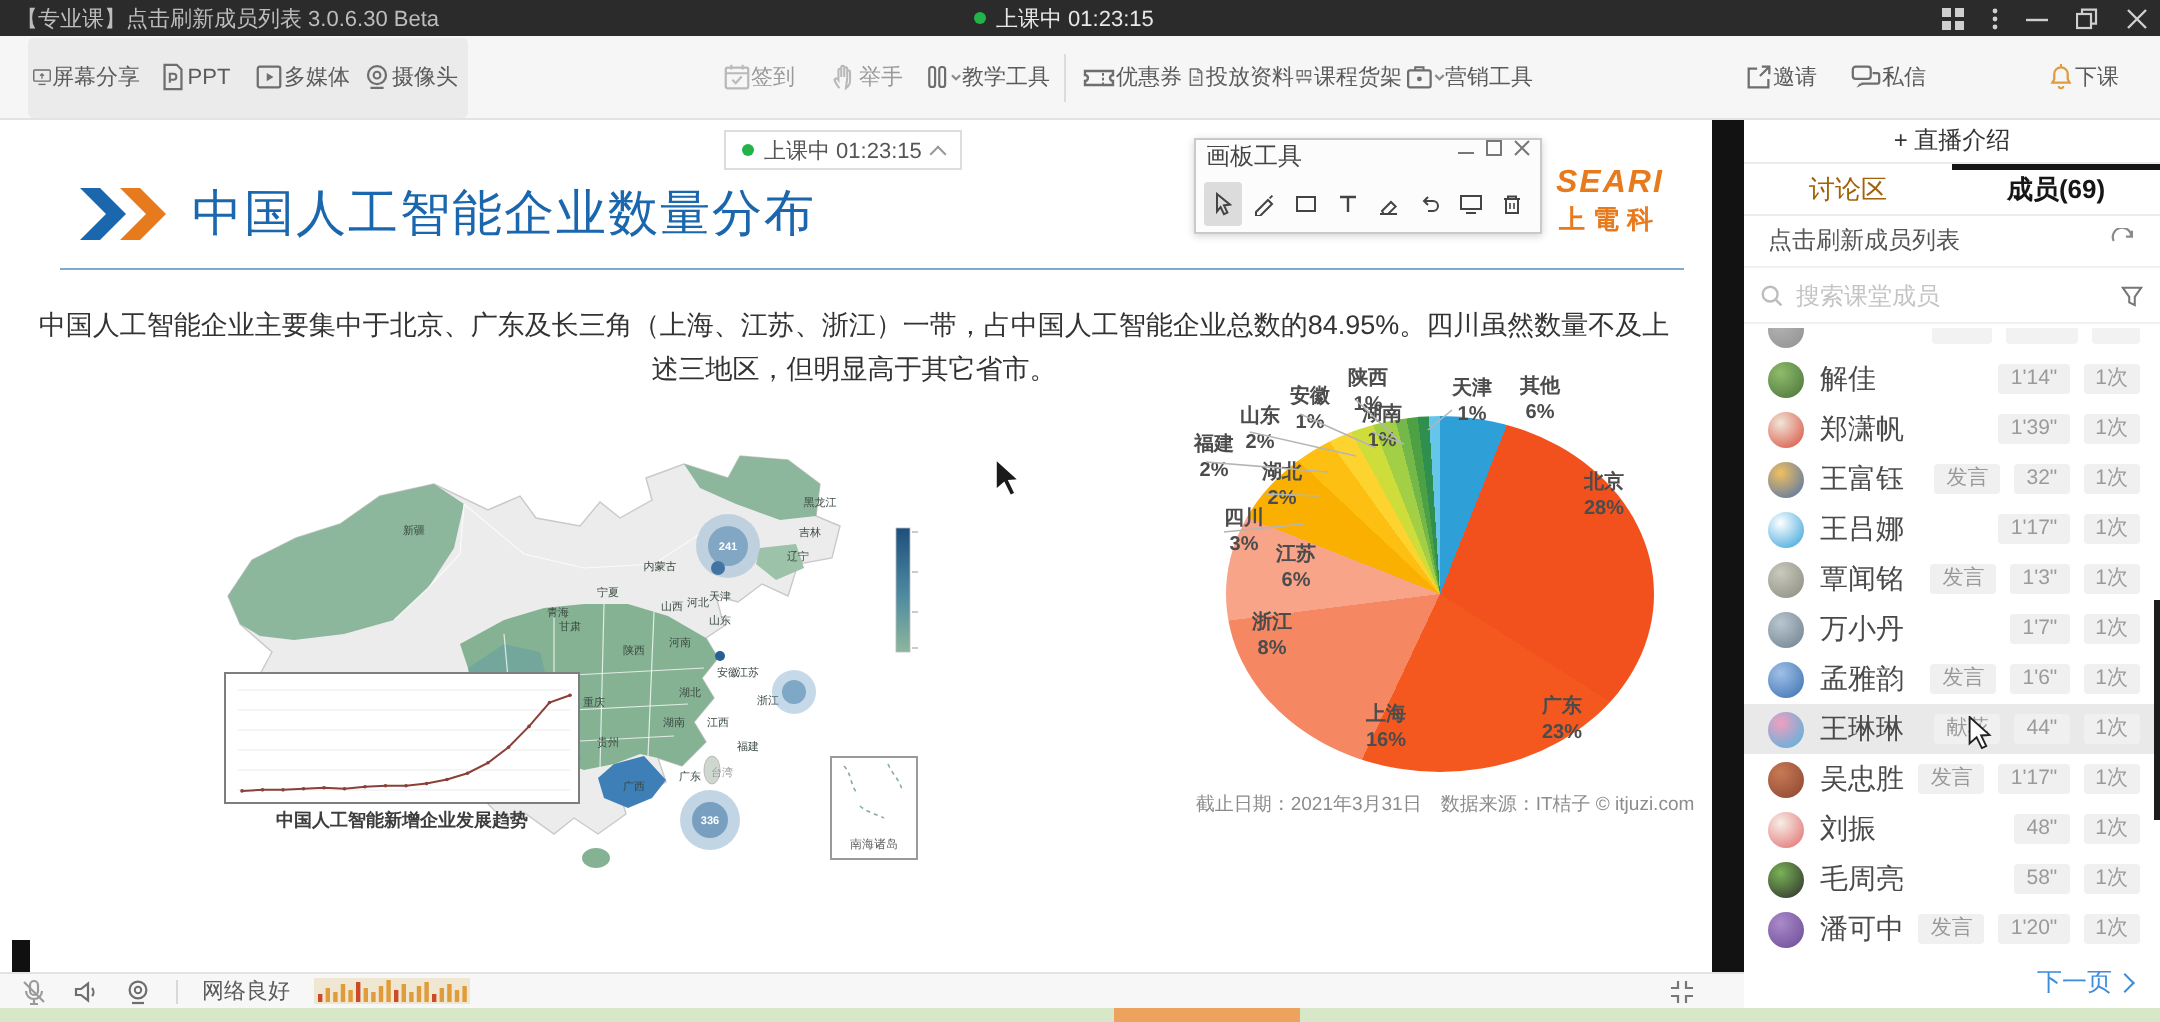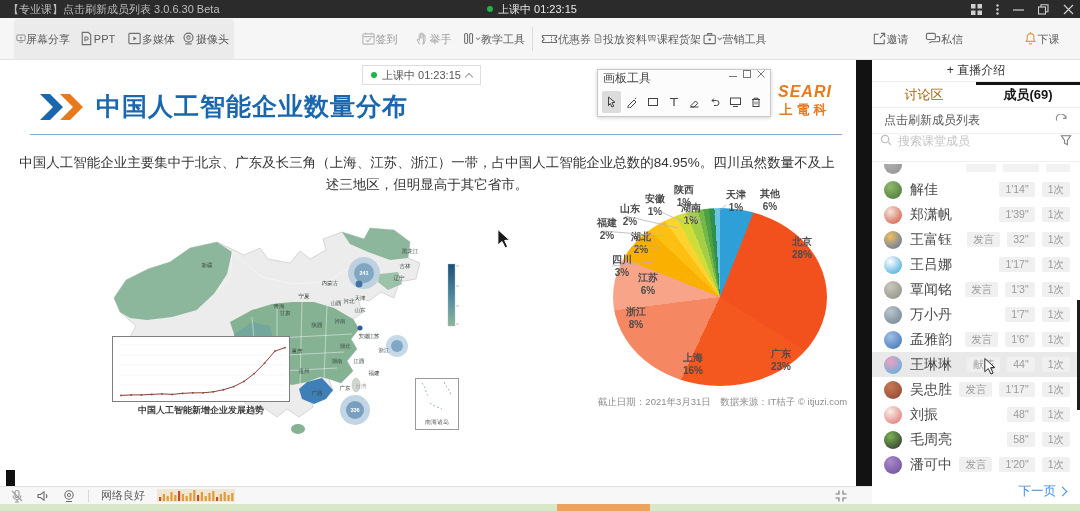--- a/index.html
+++ b/index.html
@@ -27,21 +27,21 @@
 .board-panel{position:absolute;left:597px;top:9px;width:174px;height:48px;background:#fcfcfc;border:1px solid #c9c9c9;box-shadow:0 1px 4px rgba(0,0,0,.18)}
 .bp-head{height:18px;display:flex;align-items:flex-start;padding:0 5px;font-size:12px;color:#444}
 .bp-ctrl{margin-left:auto;display:flex;gap:6px;color:#777;font-size:9px;align-items:center}
 .bp-tools{display:flex;align-items:center;justify-content:space-between;padding:0 4px;height:28px}
 .bp-tool{width:19px;height:22px;display:flex;align-items:center;justify-content:center;cursor:pointer;border-radius:2px}
 .bp-tool.sel{background:#dcdcdc}
 .logo{position:absolute;left:778px;top:24px;text-align:center;line-height:1}
 .logo .l1{font-size:16px;font-weight:bold;font-style:italic;color:#e87a1e;letter-spacing:1px}
 .logo .l2{font-size:13px;font-weight:bold;color:#e87a1e;letter-spacing:4px;margin-top:3px}
 .slide-title-row{position:absolute;left:38px;top:30px;display:flex;align-items:center;gap:12px}
-.slide-title{font-size:25px;font-weight:bold;color:#1b67ae;letter-spacing:1px}
+.slide-title{font-size:25px;font-weight:normal;color:#1b67ae;letter-spacing:1px}
 .underline{position:absolute;left:30px;top:74px;width:812px;height:1px;background:#7fa9cf}
 .paragraph{position:absolute;left:18px;top:92px;width:818px;font-size:13.5px;color:#333;line-height:1.65;text-align:center}
 
 .map-svg{position:absolute;left:102px;top:162px}
 .plabel{font-size:5.5px;fill:#39493f}
 .plabel.gray{fill:#9a9a9a}
 .bubble-num{font-size:5.5px;fill:#fff;text-anchor:middle;font-weight:bold}
 .inset-chart{position:absolute;left:112px;top:276px;width:178px;height:66px;background:#fff;border:1px solid #7e7e7e}
 .inset-caption{position:absolute;left:112px;top:344px;width:178px;text-align:center;font-size:9px;color:#3d3d3d;font-weight:bold}
 .sea-box{position:absolute;left:415px;top:318px;width:44px;height:52px;border:1px solid #9a9a9a;background:#fff}
@@ -58,21 +58,21 @@
 
 .vband{position:absolute;left:856px;top:60px;width:16px;height:427px;background:#121212}
 .sidebar{position:absolute;left:872px;top:60px;width:208px;height:444px;background:#fff}
 .sb-head{height:22px;display:flex;align-items:center;justify-content:center;font-size:12px;color:#333;border-bottom:1px solid #ececec}
 .sb-tabs{position:relative;height:26px;display:flex;border-bottom:1px solid #ececec}
 .sb-tab{width:50%;display:flex;align-items:center;justify-content:center;font-size:13px;color:#a16207;cursor:pointer}
 .sb-tab.active{color:#161616;font-weight:bold}
 .tab-ind{position:absolute;top:0;left:50%;right:0;height:3px;background:#141414}
 .sb-refresh{height:26px;display:flex;align-items:center;padding:0 12px;font-size:12px;color:#555;border-bottom:1px solid #f0f0f0;cursor:pointer}
 .sb-refresh svg{margin-left:auto}
-.sb-search{height:28px;display:flex;align-items:flex-start;gap:6px;padding:0 8px;border-bottom:1px solid #f0f0f0}
+.sb-search{height:28px;display:flex;align-items:center;gap:6px;padding:0 8px;border-bottom:1px solid #f0f0f0}
 .sb-search input{flex:1;border:none;outline:none;font-size:12px;color:#444;background:transparent}
 .sb-search input::placeholder{color:#c4c4c4}
 .mlist{position:absolute;left:0;top:104px;width:208px;height:316px;overflow:hidden}
 .mrow{height:25px;display:flex;align-items:center;padding:0 10px 0 12px}
 .mrow.hl{background:#e9e9e9}
 .mrow.partial{margin-top:-12px;opacity:.85}
 .avatar{width:18px;height:18px;border-radius:50%;flex:0 0 18px;margin-right:8px}
 .mname{font-size:14px;color:#4a4a4a;white-space:nowrap}
 .mbadges{margin-left:auto;display:flex;align-items:center;gap:7px}
 .badge{background:#f0f0f0;color:#9a9a9a;font-size:10.5px;padding:1.5px 6px;border-radius:2px;white-space:nowrap;line-height:1.2}

